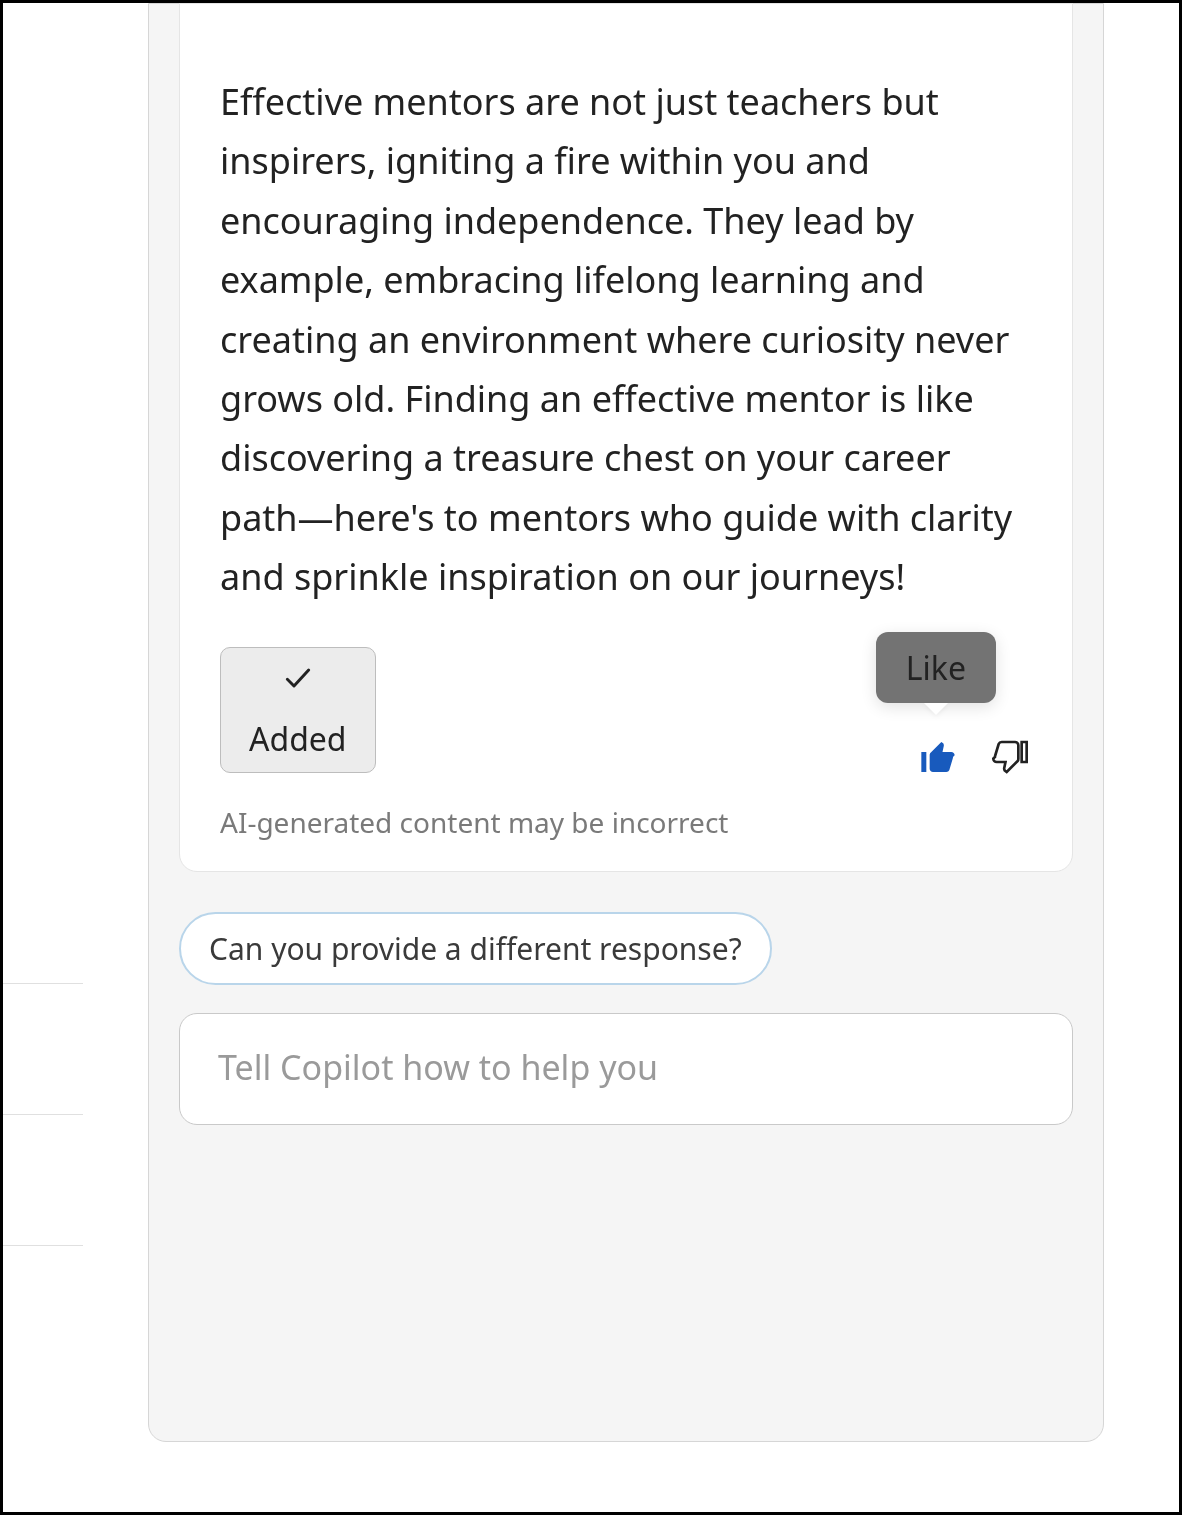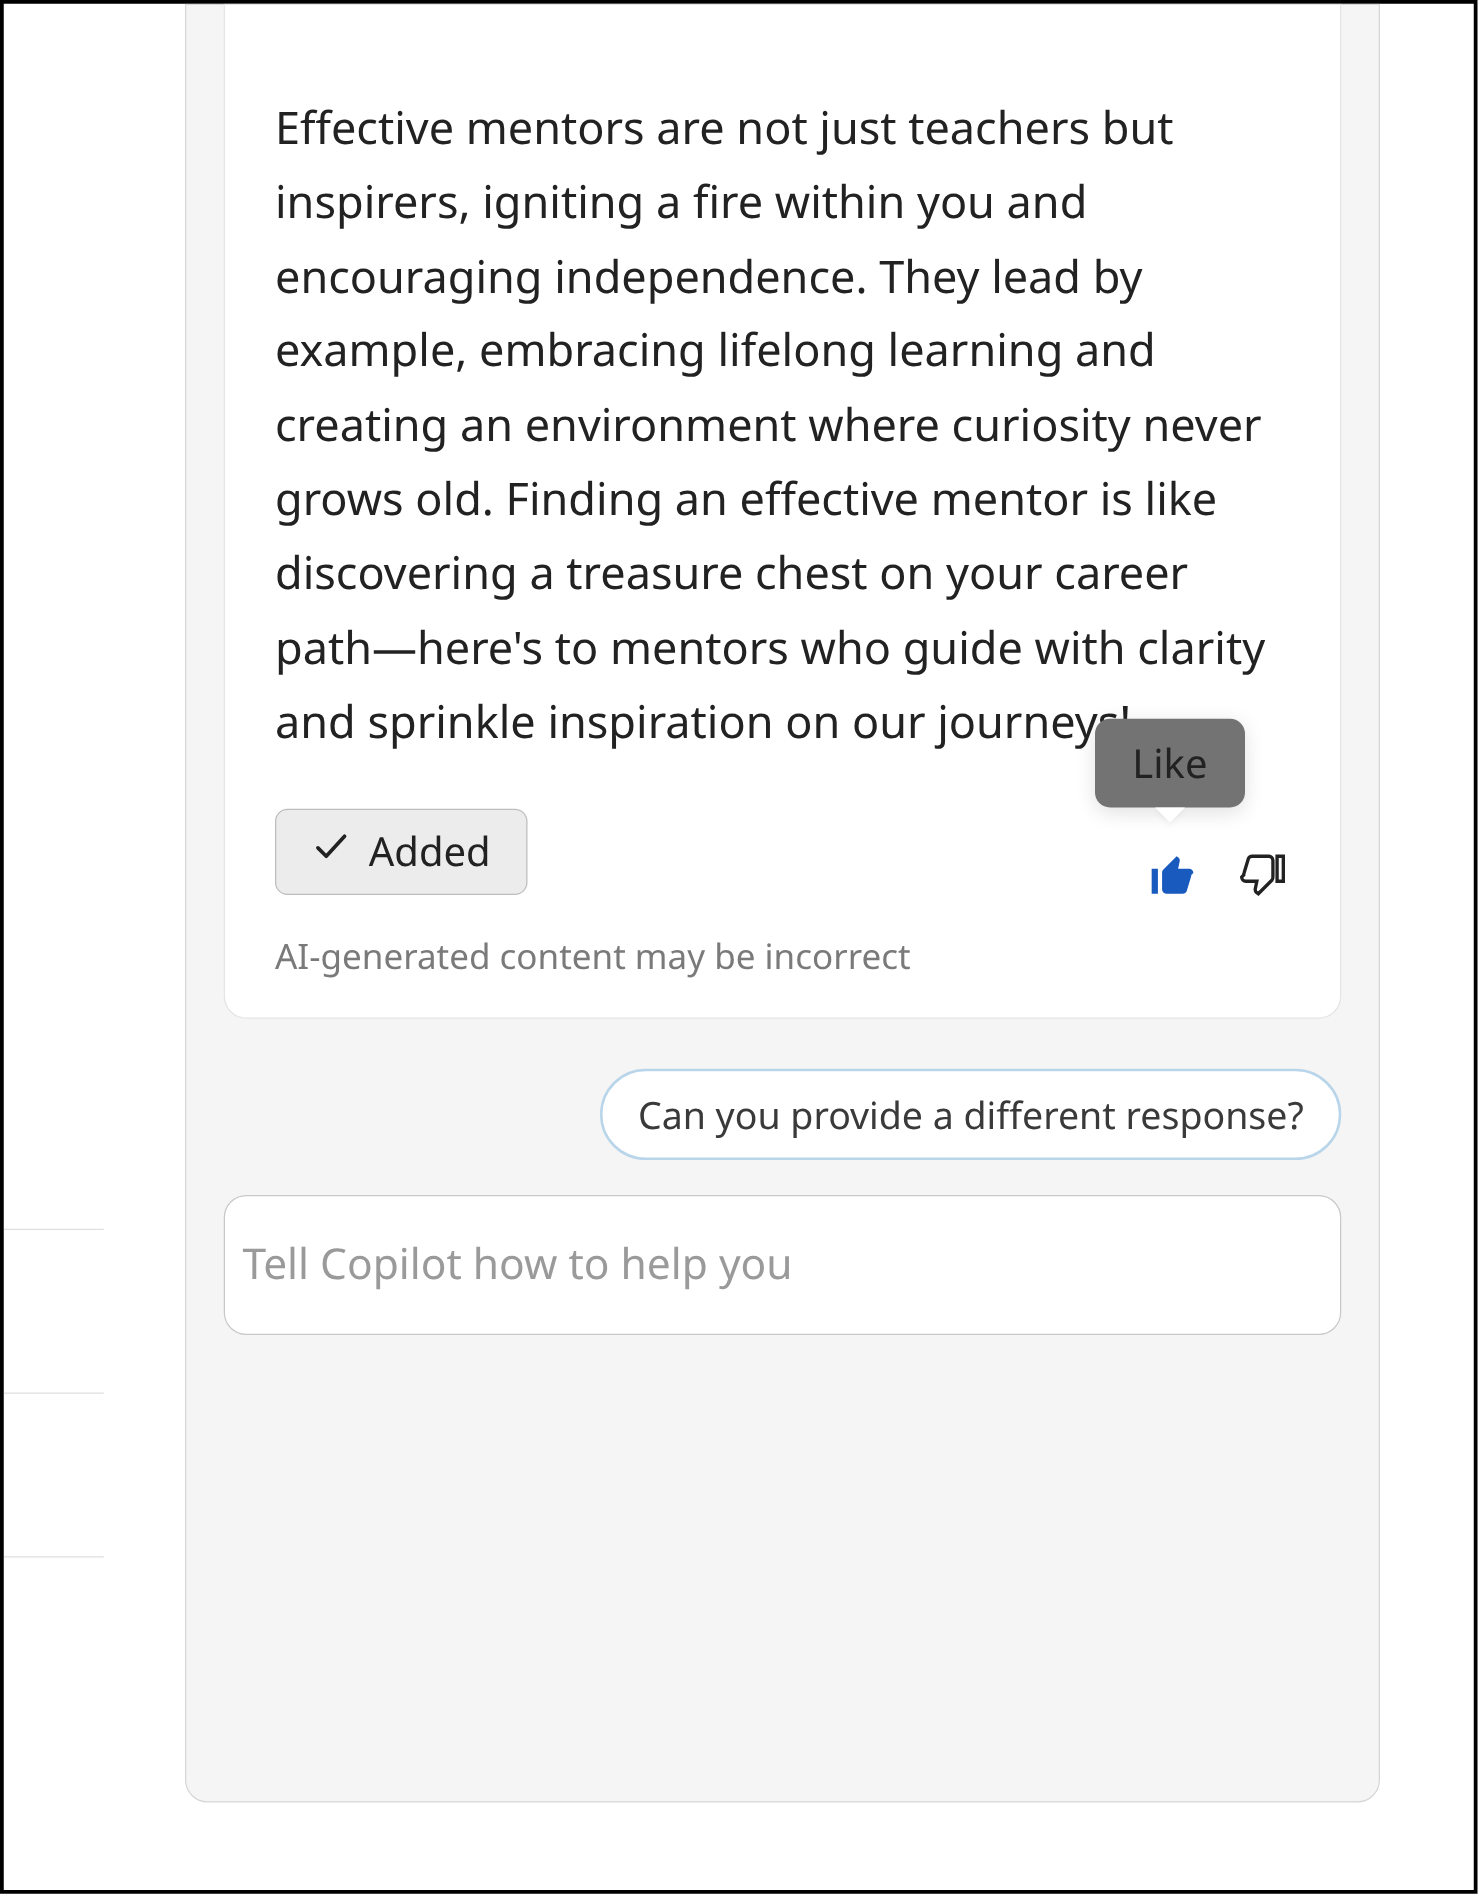--- a/index.html
+++ b/index.html
@@ -49,20 +49,21 @@
     display: inline-flex;
     align-items: center;
     gap: 14px;
     background: #ececec;
     border: 1px solid #bdbdbd;
     border-radius: 10px;
     padding: 12px 28px;
     font-size: 32px;
     color: #222;
     cursor: default;
+    flex-direction: column;
   }
   .added-btn svg { width: 32px; height: 32px; }
   .disclaimer {
     font-size: 28px;
     color: #7a7a7a;
     margin-top: 30px;
   }
   .feedback {
     position: absolute;
     right: 0;
@@ -89,21 +90,20 @@
     left: 50%;
     bottom: -12px;
     margin-left: -12px;
     border-left: 12px solid transparent;
     border-right: 12px solid transparent;
     border-top: 12px solid #ffffff;
     filter: drop-shadow(0 2px 2px rgba(0,0,0,0.05));
   }
   .suggestions {
     display: flex;
-    flex-direction: column;
     align-items: flex-end;
     gap: 16px;
     margin-top: 40px;
   }
   .chip {
     background: #ffffff;
     border: 2px solid #b9d5ea;
     color: #3a3a3a;
     font-size: 30px;
     padding: 14px 28px;
@@ -118,21 +118,21 @@
     background: #fff;
     display:flex; align-items:center; justify-content:center;
     cursor:pointer;
   }
   .sparkle-btn svg { width: 36px; height: 36px; }
   .input-card {
     margin-top: 28px;
     background: #ffffff;
     border: 1px solid #c9c9c9;
     border-radius: 18px;
-    padding: 30px 30px 20px 14px;
+    padding: 30px 30px 20px 38px;
     position: relative;
   }
   .input-placeholder {
     font-size: 34px;
     color: #9a9a9a;
     min-height: 60px;
   }
   .input-footer {
     display:flex;
     align-items:center;

